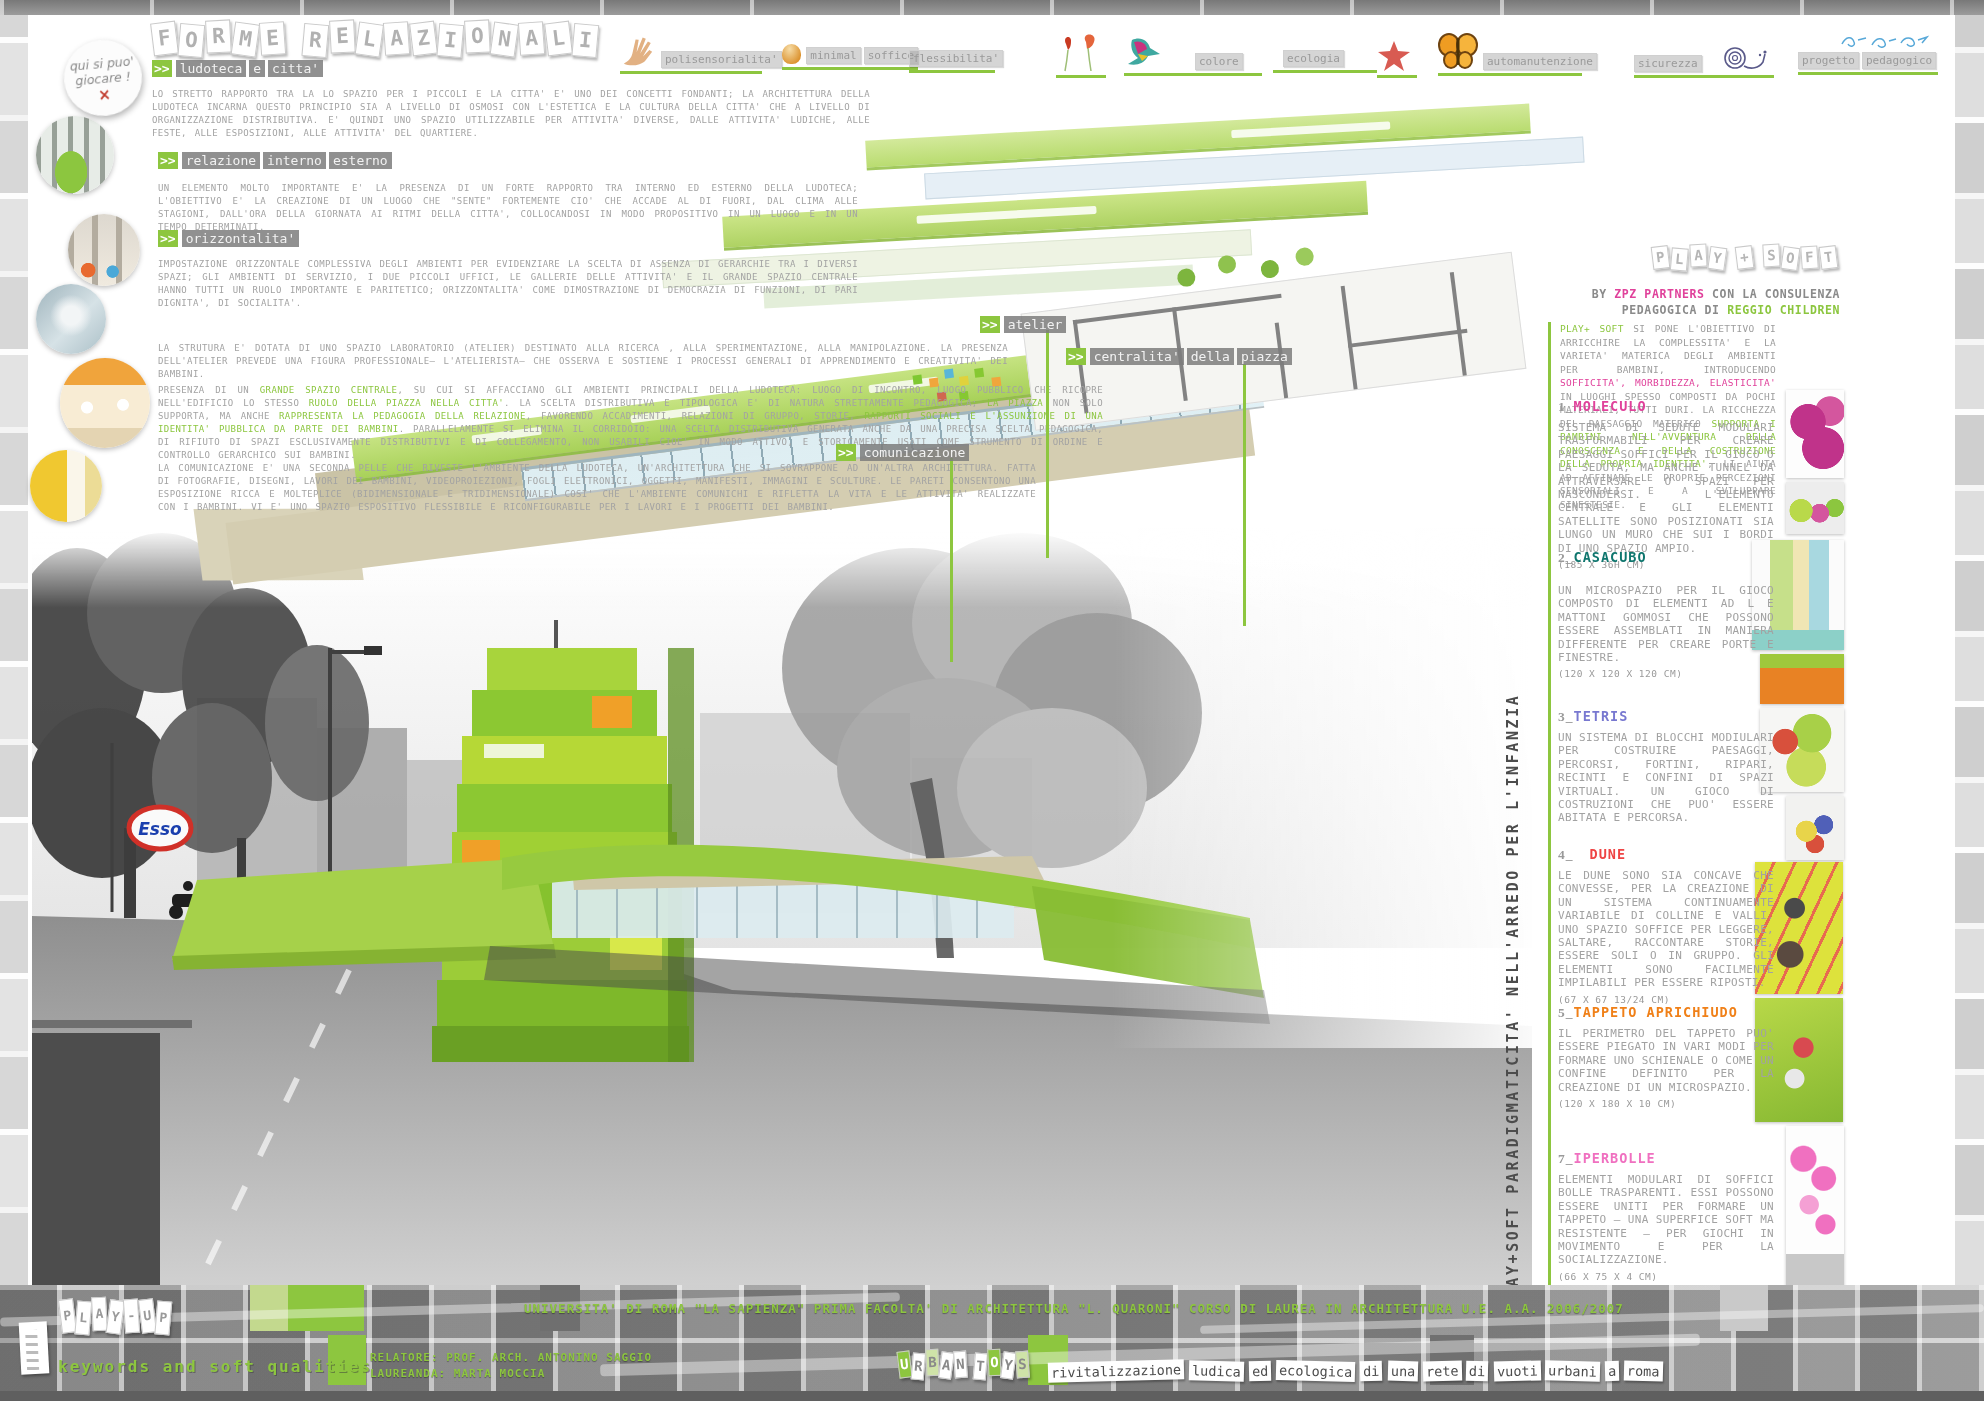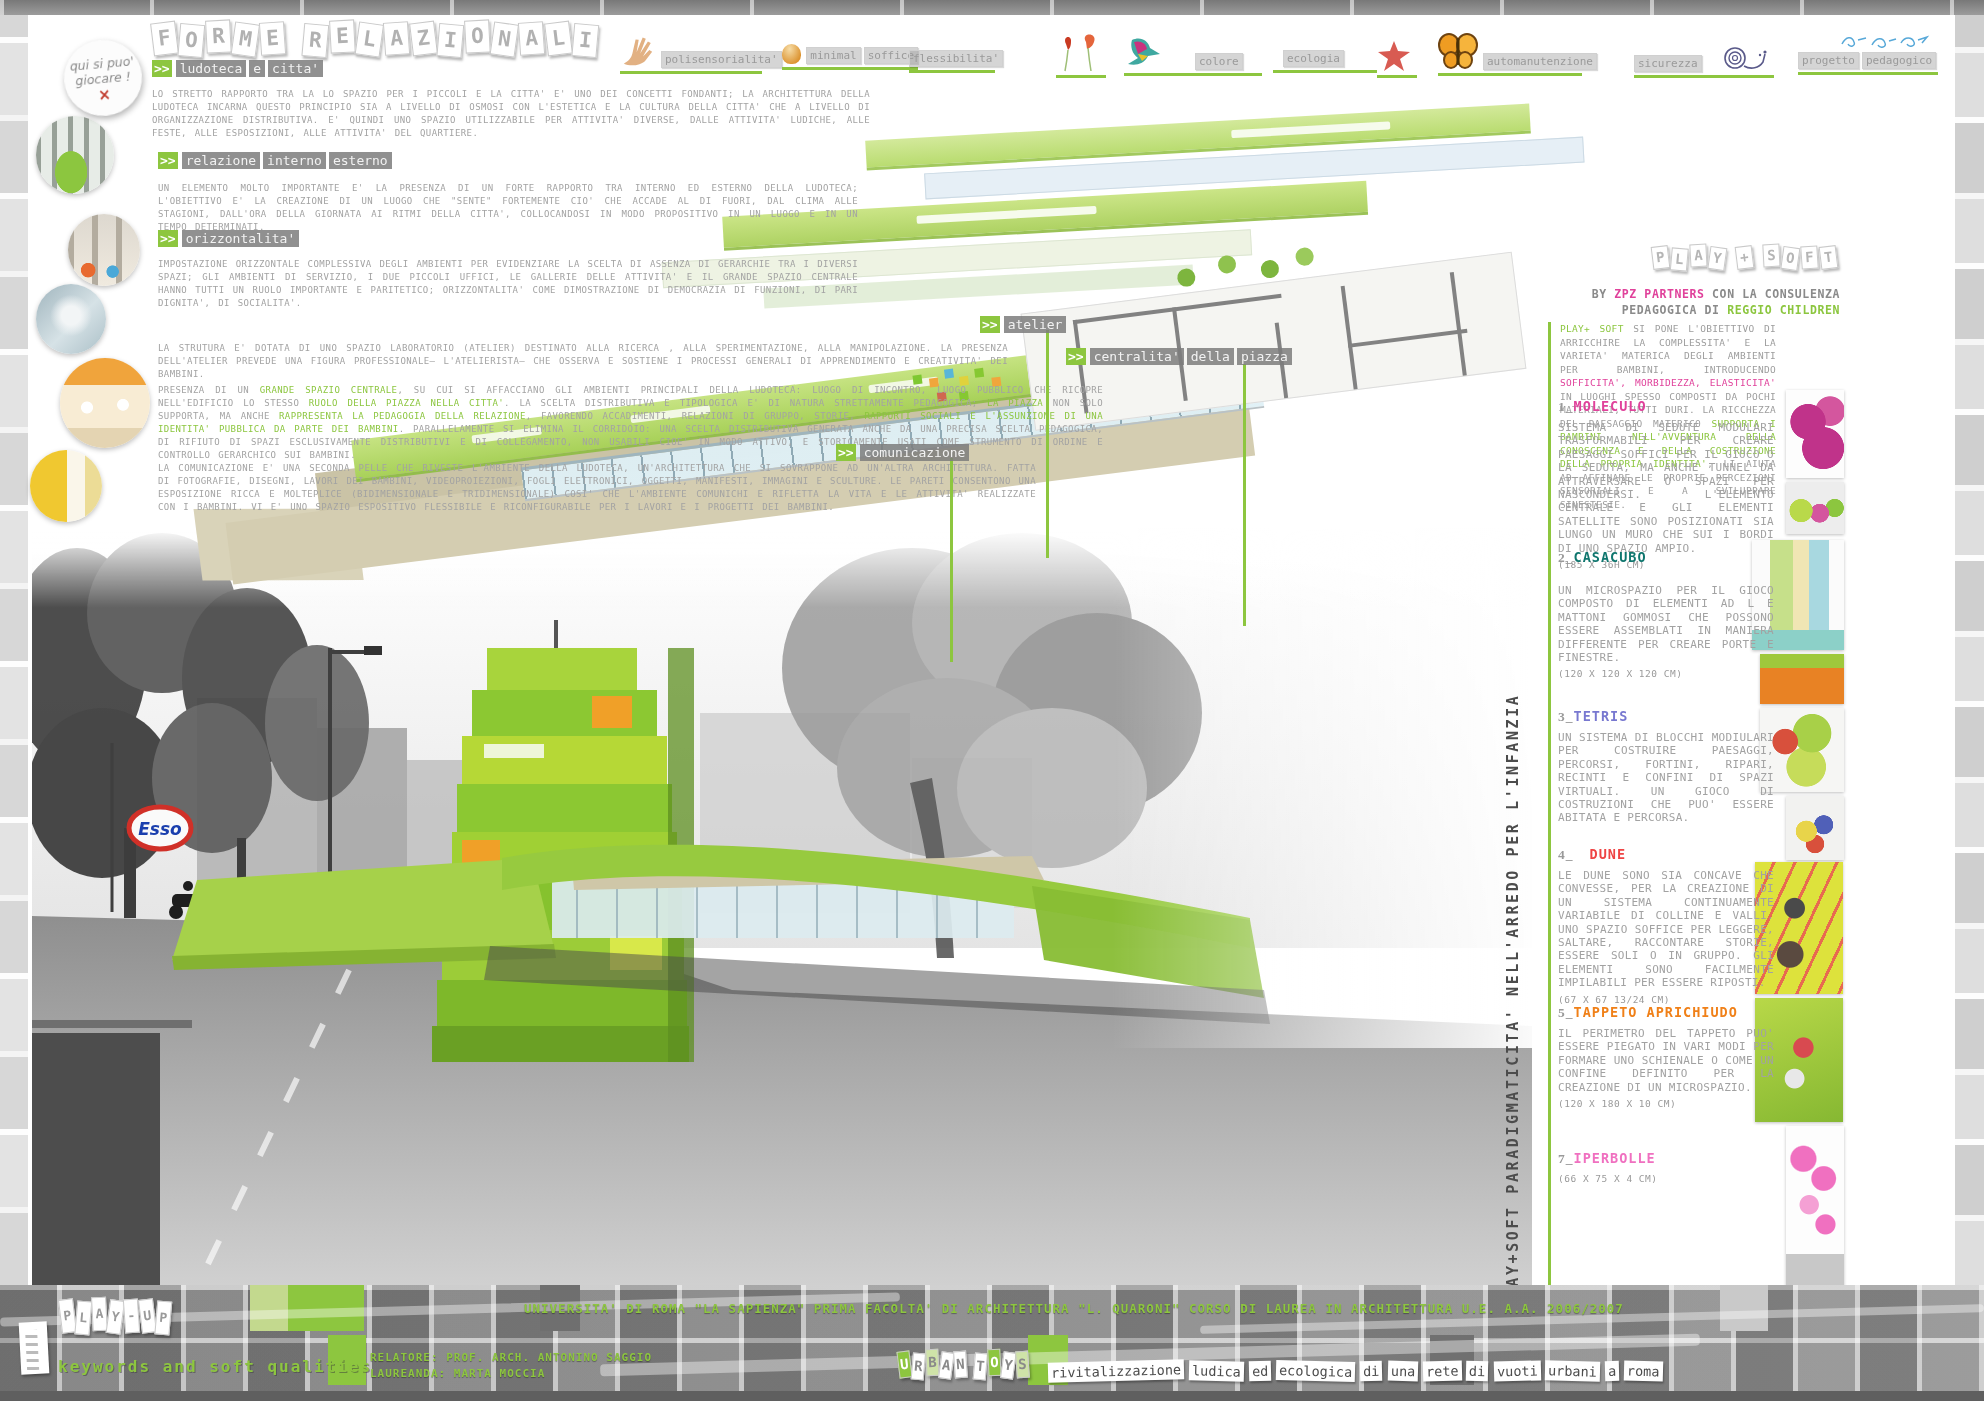--- a/index.html
+++ b/index.html
@@ -528,20 +528,21 @@
     <div class="ps-t">LE DUNE SONO SIA CONCAVE CHE CONVESSE, PER LA CREAZIONE DI UN SISTEMA CONTINUAMENTE VARIABILE DI COLLINE E VALLI. UNO SPAZIO SOFFICE PER LEGGERE, SALTARE, RACCONTARE STORIE, ESSERE SOLI O IN GRUPPO. GLI ELEMENTI SONO FACILMENTE IMPILABILI PER ESSERE RIPOSTI.</div>
     <div class="ps-size">(67 X 67  13/24 CM)</div>
   </div>
   <div class="ps-item" style="top:1004px">
     <div class="ps-h"><span class="ps-num">5_</span><span class="c-item5">TAPPETO APRICHIUDO</span></div>
     <div class="ps-t">IL PERIMETRO DEL TAPPETO PUO' ESSERE PIEGATO IN VARI MODI PER FORMARE UNO SCHIENALE O COME UN CONFINE DEFINITO PER LA CREAZIONE DI UN MICROSPAZIO.</div>
     <div class="ps-size">(120 X 180 X 10 CM)</div>
   </div>
   <div class="ps-item" style="top:1150px">
     <div class="ps-h"><span class="ps-num">7_</span><span class="c-item7">IPERBOLLE</span></div>
+    <div class="ps-t">ELEMENTI MODULARI DI SOFFICI BOLLE TRASPARENTI. ESSI POSSONO ESSERE UNITI PER FORMARE UN TAPPETO — UNA SUPERFICE SOFT MA RESISTENTE — PER GIOCHI IN MOVIMENTO E PER LA SOCIALIZZAZIONE.</div>
     <div class="ps-size">(66 X 75 X 4 CM)</div>
   </div>
 
   <div class="thumb" style="left:1786px;top:390px;width:58px;height:88px;background:
     radial-gradient(circle at 38% 36%, #c0338a 26%, rgba(0,0,0,0) 27%),
     radial-gradient(circle at 64% 66%, #c0338a 30%, rgba(0,0,0,0) 31%),
     radial-gradient(circle at 76% 24%, #d4569e 18%, rgba(0,0,0,0) 19%),#fdfdfd"></div>
   <div class="thumb" style="left:1786px;top:482px;width:58px;height:52px;background:
     radial-gradient(circle at 26% 55%, #b9d94a 22%, rgba(0,0,0,0) 23%),
     radial-gradient(circle at 58% 60%, #d4569e 20%, rgba(0,0,0,0) 21%),

